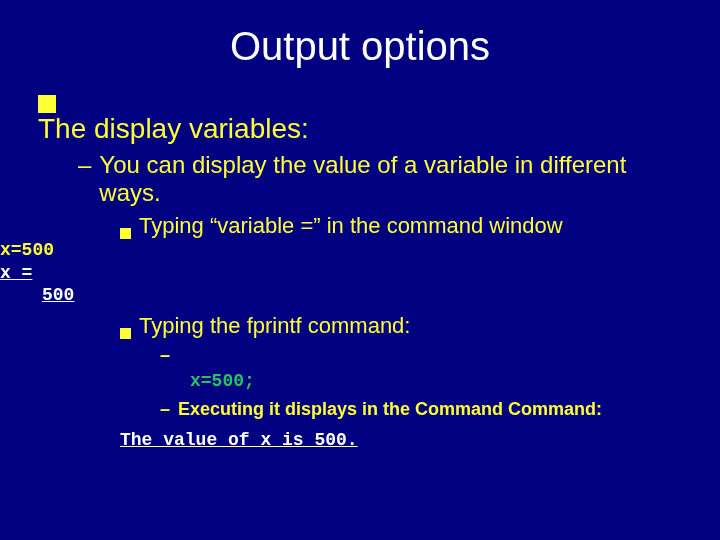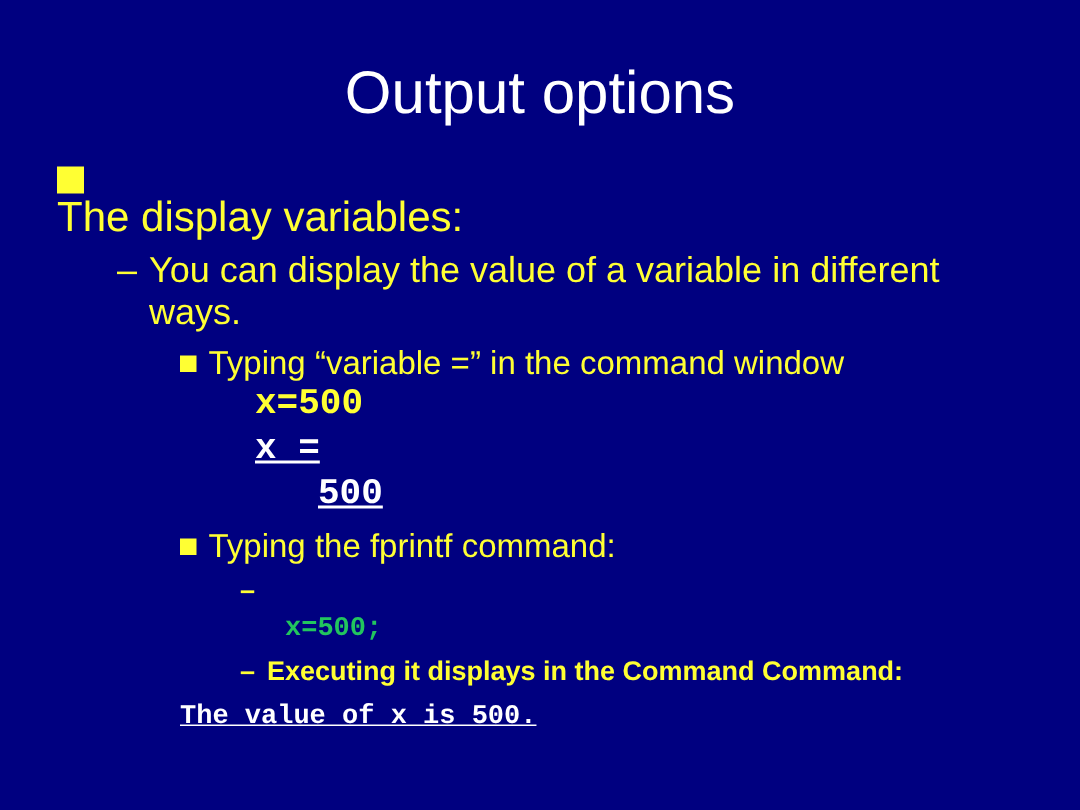--- a/index.html
+++ b/index.html
@@ -15,21 +15,21 @@
   .slide {
     width: 720px;
     height: 540px;
     position: relative;
     box-sizing: border-box;
   }
   .title {
     color: #ffffff;
     font-size: 40px;
     text-align: center;
-    padding-top: 40px;
+    padding-top: 24px;
     padding-bottom: 10px;
   }
   .level1 {
     margin-left: 38px;
     margin-top: 8px;
     font-size: 28px;
     display: flex;
     align-items: flex-start;
     flex-direction: column;
   }
@@ -52,44 +52,43 @@
   .dash {
     margin-right: 8px;
     flex: 0 0 auto;
   }
   .level3 {
     margin-left: 120px;
     margin-right: 30px;
     margin-top: 6px;
     font-size: 22px;
     display: flex;
-    align-items: flex-start;
+    align-items: flex-end;
   }
   .sq-small {
     width: 11px;
     height: 11px;
     background: #ffff33;
     margin-right: 8px;
     margin-top: 8px;
     flex: 0 0 auto;
   }
   .level4 {
     margin-left: 160px;
     margin-right: 30px;
     margin-top: 6px;
     font-size: 18px;
     font-weight: bold;
     display: flex;
     align-items: flex-start;
   }
   .code-inline {
-    margin-left: 170px;
     font-family: "Courier New", monospace;
     font-weight: bold;
-    font-size: 24px;
+    font-size: 18px;
     line-height: 1.25;
   }
   .code-white {
     color: #ffffff;
     text-decoration: underline;
   }
   .indent500 {
     margin-left: 42px;
     text-decoration: underline;
   }

